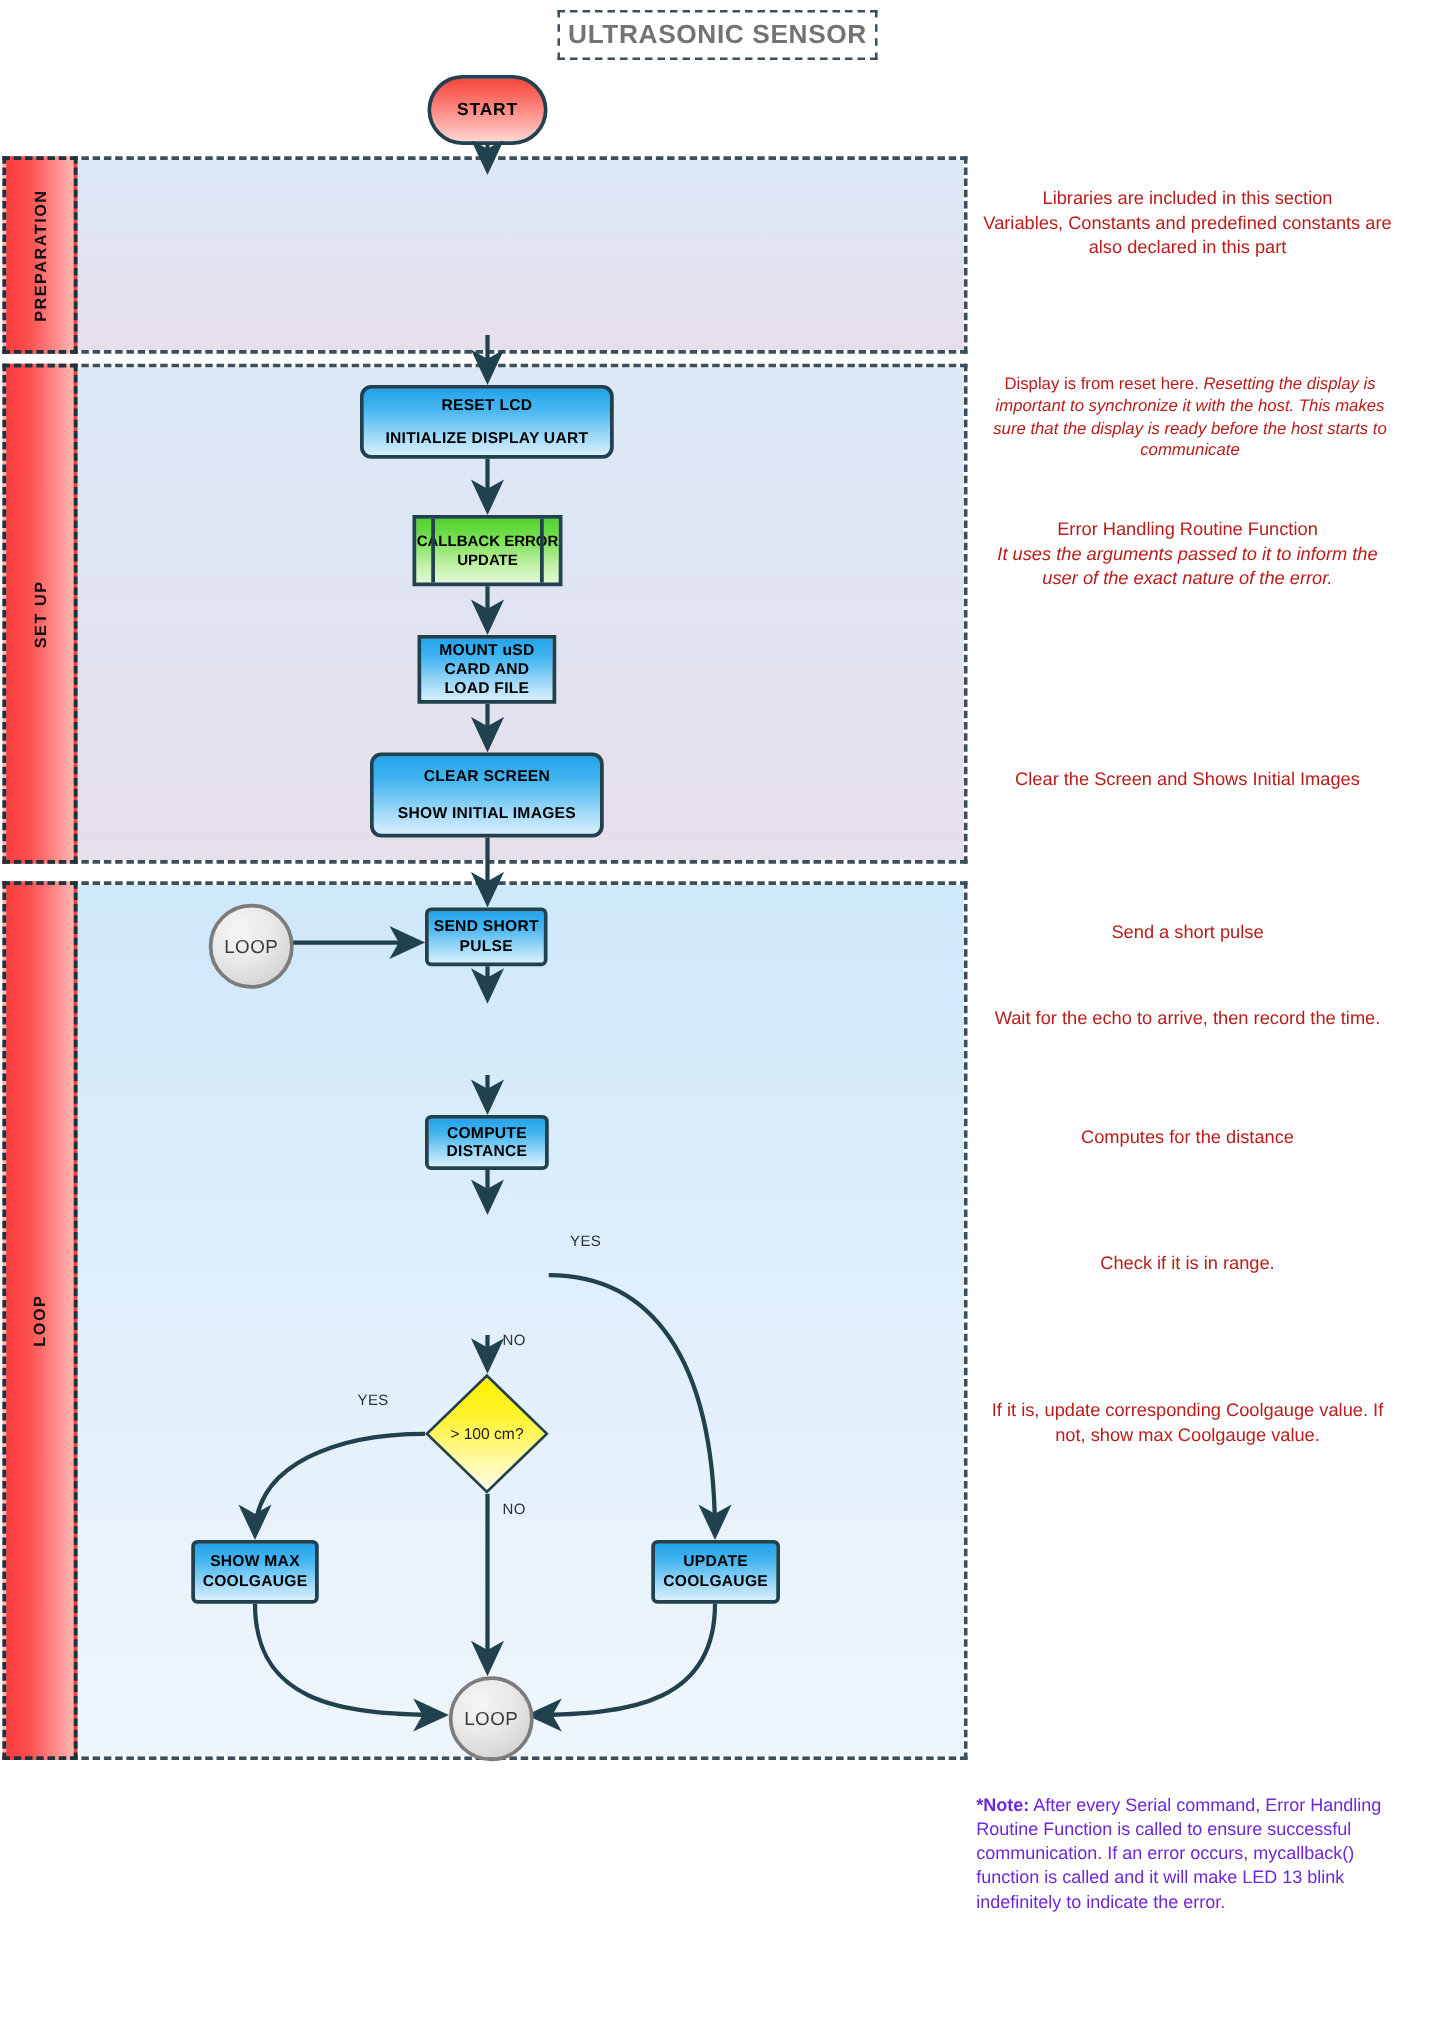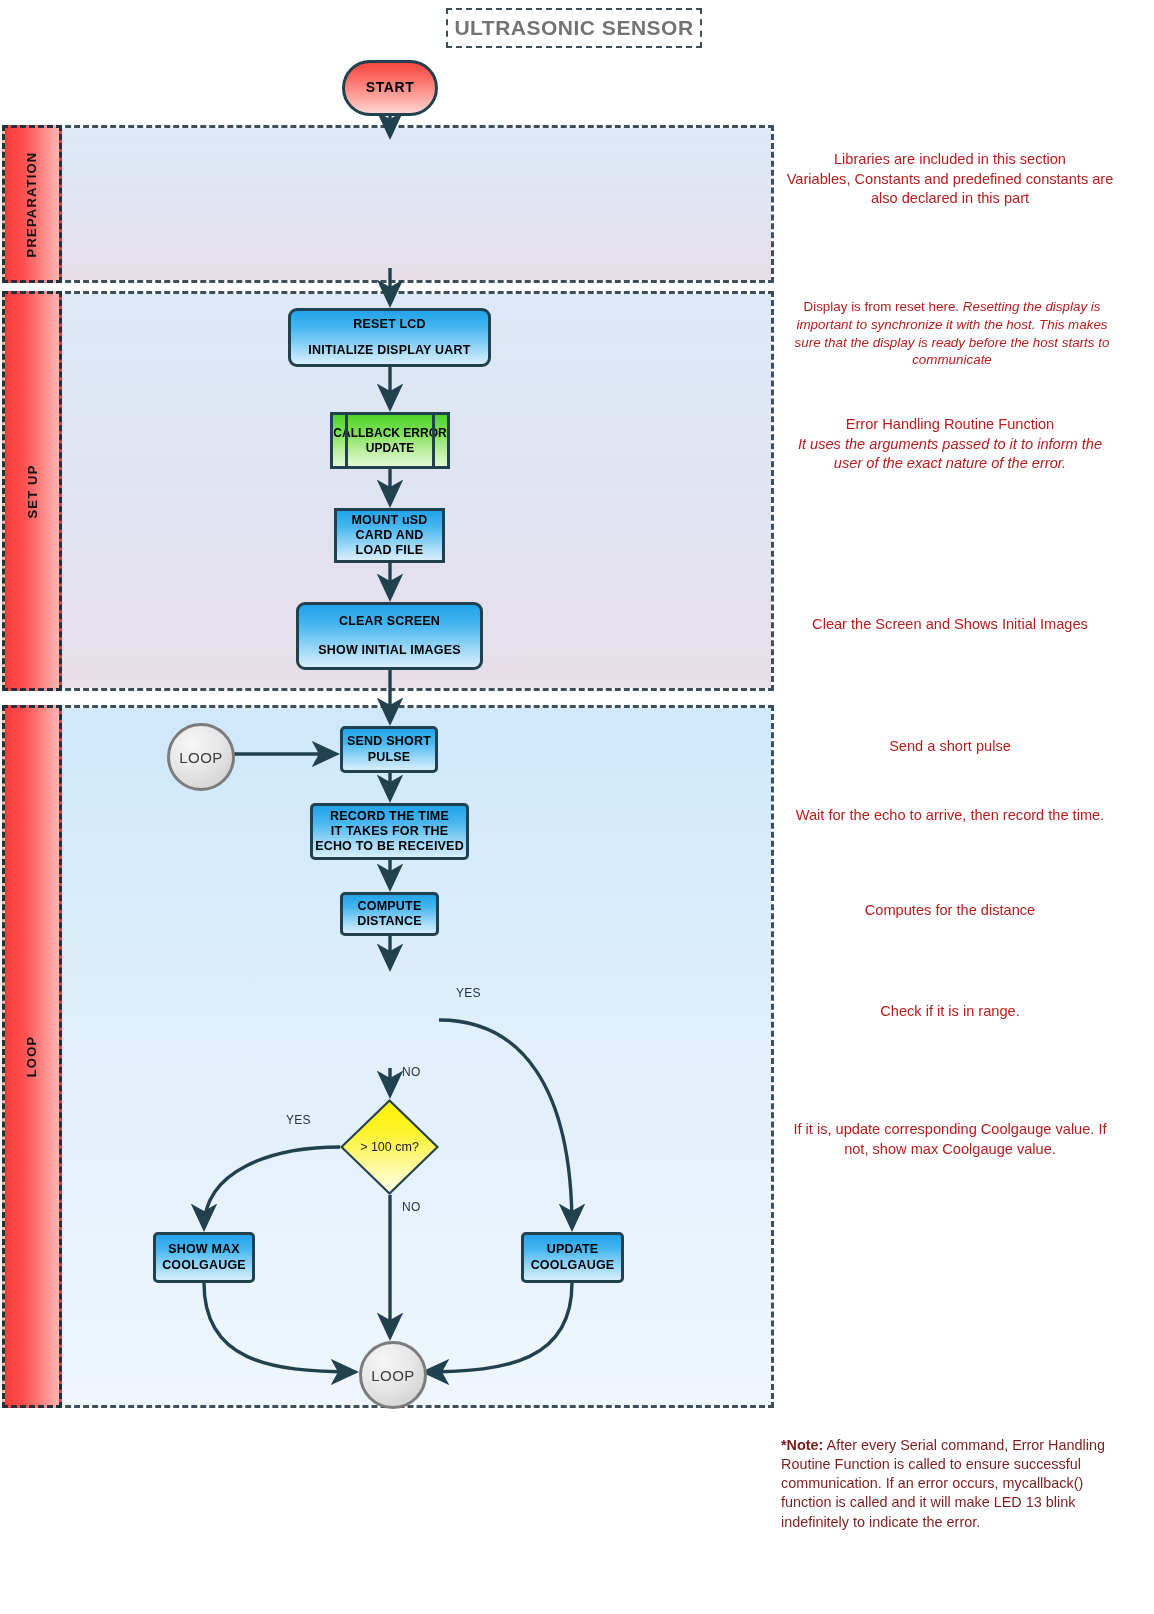--- a/index.html
+++ b/index.html
@@ -132,21 +132,21 @@
   #ann-reset{top:298px;width:334px;font-size:13.4px;line-height:1.33;}
   #ann-callback{top:415px;}
   #ann-mount{top:512px;}
   #ann-clear{top:615px;}
   #ann-send{top:737px;}
   #ann-record{top:806px;}
   #ann-compute{top:901px;}
   #ann-check{top:1002px;}
   #ann-gauge{top:1120px;}
   #note{position:absolute;left:781px;top:1436px;width:336px;
-        font-size:14.4px;line-height:1.33;color:#7f1d1d;}
+        font-size:14.4px;line-height:1.33;color:#6d28d9;}
   #note b{font-weight:bold;}
 </style>
 </head>
 <body>
 
 <div class="stage">
 
   <div id="title-box">ULTRASONIC SENSOR</div>
 
   <div class="panel" id="panel-prep">
@@ -228,25 +228,20 @@
 
   <div class="loopcircle" id="n-loop-in">
     <span>LOOP</span>
   </div>
 
   <div class="node process" id="n-send">
     <span class="ln">SEND SHORT</span>
     <span class="ln">PULSE</span>
   </div>
 
-  <div class="node process" id="n-record">
-    <span class="ln">RECORD THE TIME</span>
-    <span class="ln">IT TAKES FOR THE</span>
-    <span class="ln">ECHO TO BE RECEIVED</span>
-  </div>
 
   <div class="node process" id="n-compute">
     <span class="ln">COMPUTE</span>
     <span class="ln">DISTANCE</span>
   </div>
 
 
   <div class="decision" id="n-dec2">
     <div class="dborder"></div>
     <div class="dfill"></div>

